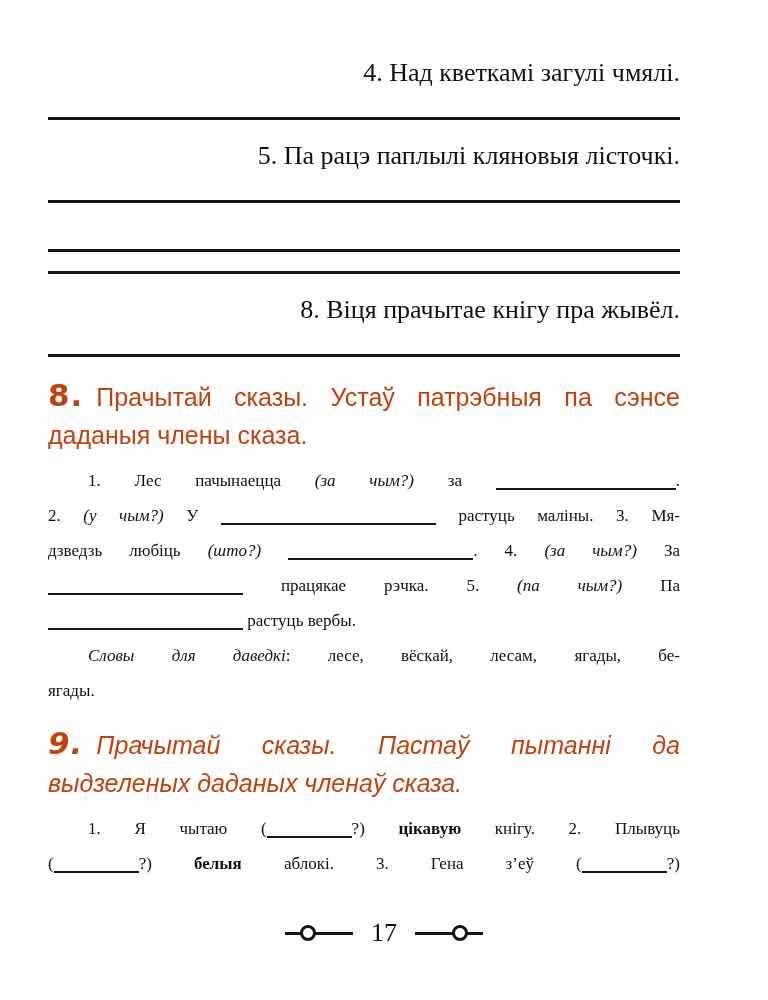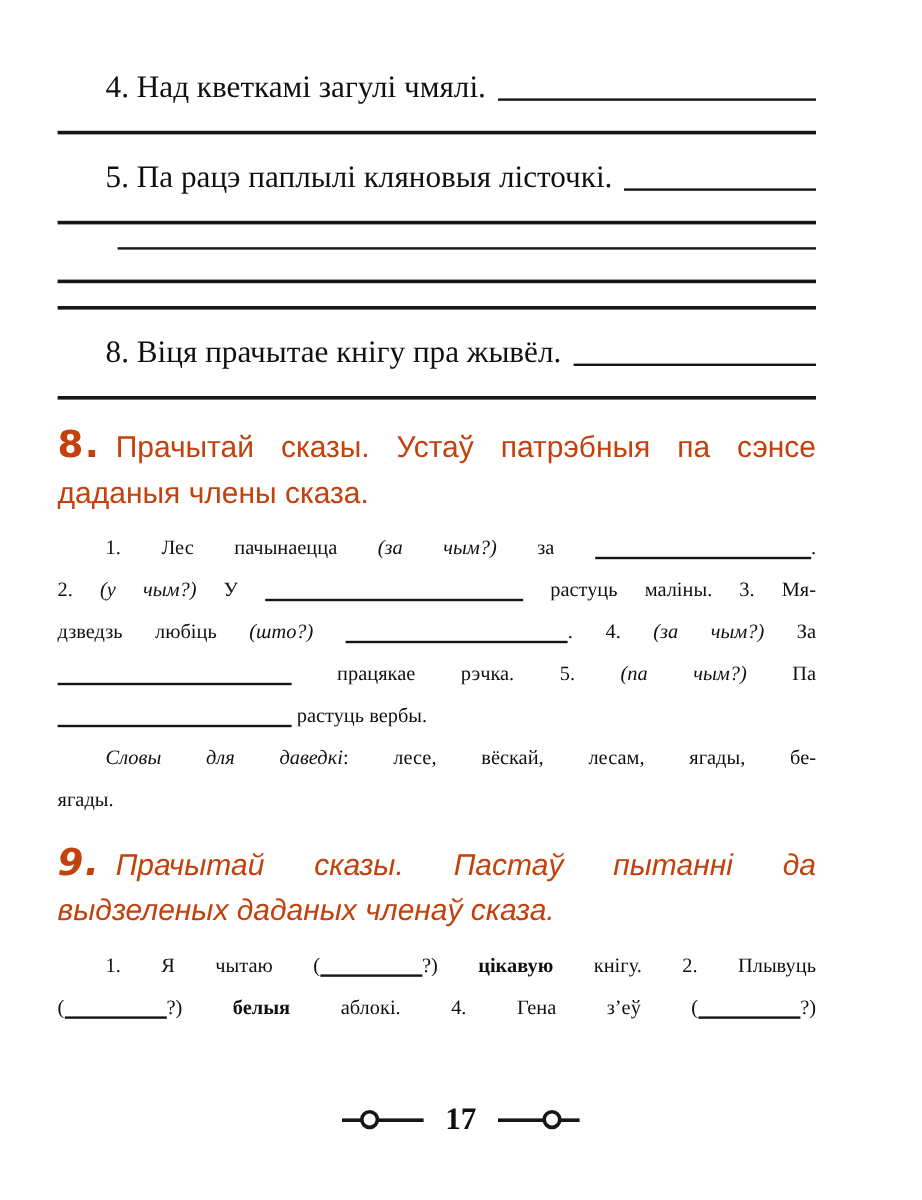--- a/index.html
+++ b/index.html
@@ -6,21 +6,21 @@
   .page {
     position:relative; width:768px; height:1000px; background:#ffffff;
     font-family:"Liberation Serif", serif; color:#101010; overflow:hidden;
     box-sizing:border-box;
   }
   .content { padding:56px 88px 0 48px; }
 
   
   .sentence-line {
     display:flex; align-items:flex-end;
-    font-size:26px; line-height:34px; padding-left:40px;
+    font-size:26px; line-height:34px; padding-left:40px;flex-direction:column;
   }
   .sentence-text { white-space:pre; }
   .tail-blank { flex:1; border-bottom:2px solid #161616; margin:0 0 6px 10px; }
   .rule { border-bottom:3px solid #161616; margin:19px 0; height:0; }
 
   
   .ex-header {
     font-family:"Liberation Sans", sans-serif;
     font-size:25px; line-height:38px; text-align:justify;
     margin:0 0 9px 0; color:#c2410c;
@@ -41,21 +41,20 @@
   .iblank {
     display:inline-block; border-bottom:2px solid #161616;
     vertical-align:-4px; height:2px;
   }
 
   
   .footer {
     position:absolute; left:0; right:0; bottom:52px;
     display:flex; align-items:center; justify-content:center;
     font-size:26px;
-    font-weight:bold;
   }
   .dash-s { width:16px; height:3px; background:#161616; }
   .dash-l { width:38px; height:3px; background:#161616; }
   .ring {
     width:10px; height:10px; border:3px solid #161616; border-radius:50%;
     margin:0 -1px; background:#fff;
   }
   .page-num { margin:0 18px; }
 </style>
 </head>
@@ -112,21 +111,21 @@
       <div class="p-line jl indent"><span class="italic">Словы для даведкі</span><span>: лесе, вёскай, лесам, ягады, бе-</span></div>
       <div class="p-line left">ягады.</div>
     </div>
 
     <div class="ex-header ex9-header">
       <span class="ex-number">9.</span><span>Прачытай сказы. Пастаў пытанні да выдзеленых даданых членаў сказа.</span>
     </div>
 
     <div>
       <div class="p-line jl indent"><span>1. Я чытаю (</span><span class="iblank" style="width: 85px;"></span><span>?) </span><span class="bold">цікавую</span><span> кнігу. 2. Плывуць</span></div>
-      <div class="p-line jl"><span>(</span><span class="iblank" style="width: 85px;"></span><span>?) </span><span class="bold">белыя</span><span> аблокі. 4. Гена з’еў (</span><span class="iblank" style="width: 85px;"></span><span>?)</span></div>
+      <div class="p-line jl"><span>(</span><span class="iblank" style="width: 85px;"></span><span>?) </span><span class="bold">белыя</span><span> аблокі. 3. Гена з’еў (</span><span class="iblank" style="width: 85px;"></span><span>?)</span></div>
     </div>
 
   </div>
 
   <div class="footer">
     <span class="dash-s"></span>
     <span class="ring"></span>
     <span class="dash-l"></span>
     <span class="page-num">17</span>
     <span class="dash-l"></span>

